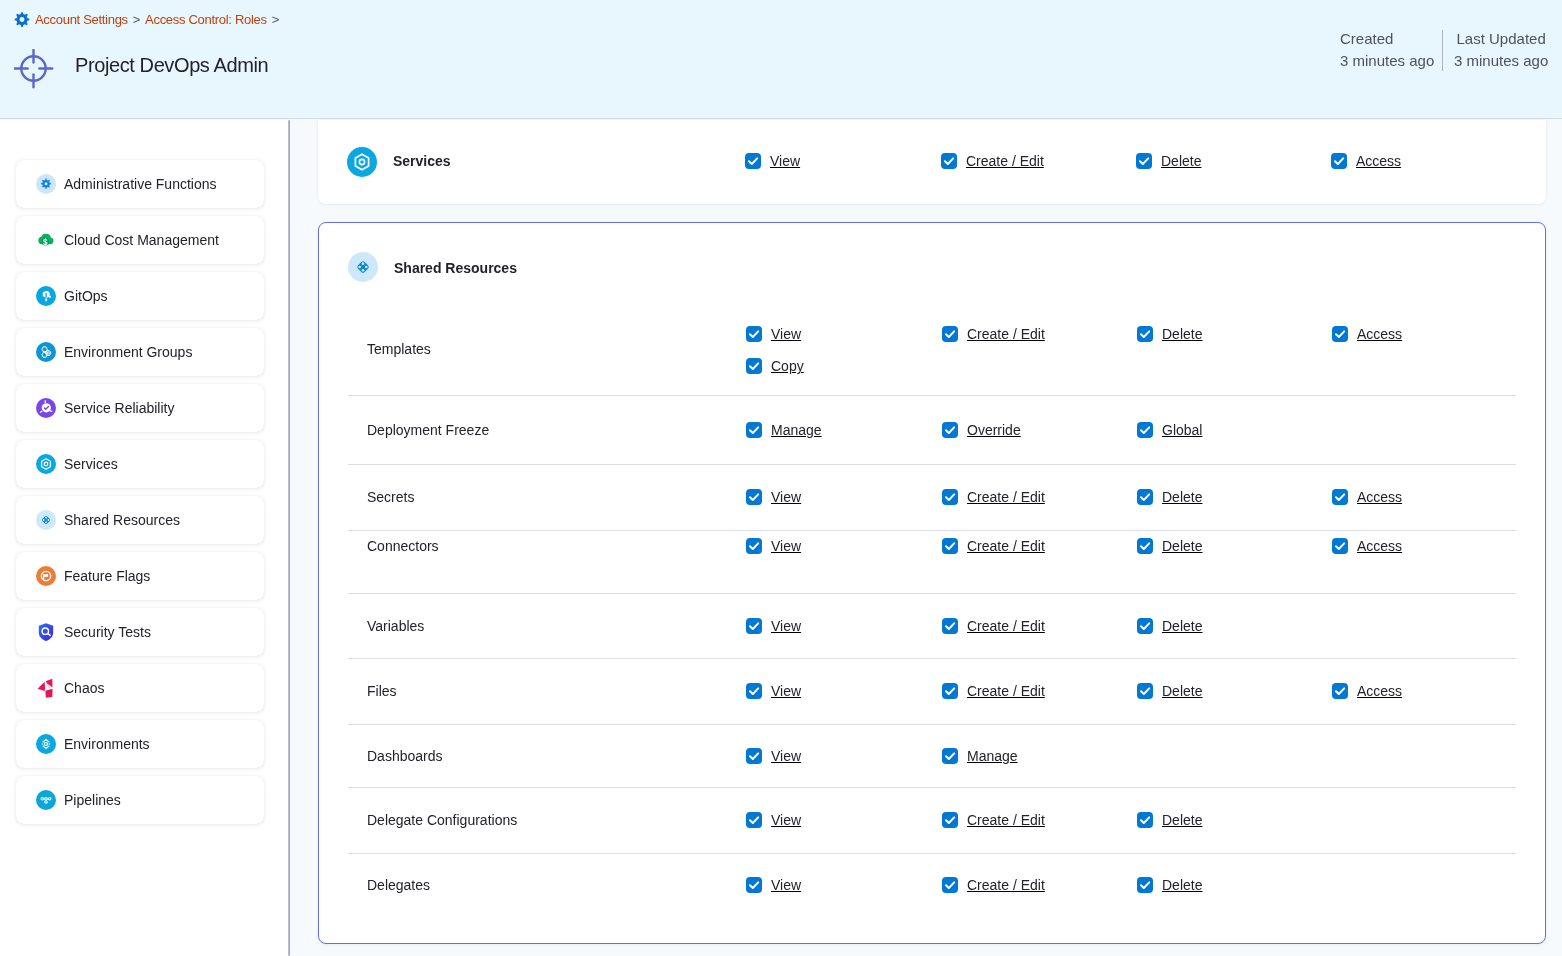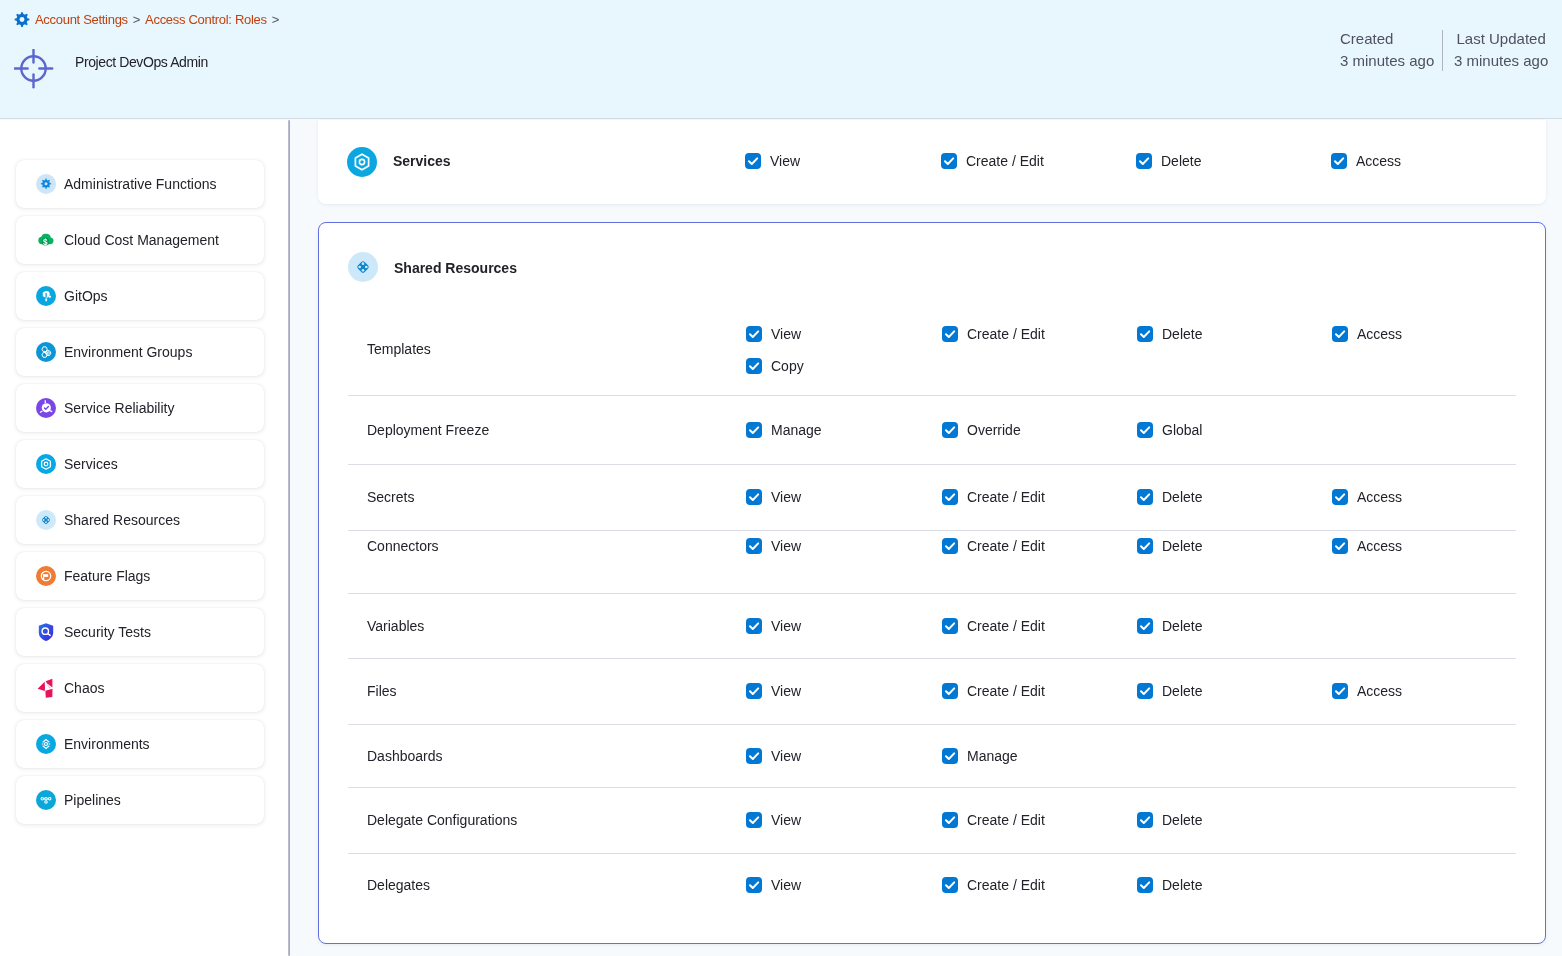--- a/index.html
+++ b/index.html
@@ -5,21 +5,21 @@
 * { margin:0; padding:0; box-sizing:border-box; }
 html,body { width:1562px; height:956px; overflow:hidden; }
 body { font-family:"Liberation Sans", sans-serif; position:relative; background:#f7fafd; }
 .abs { position:absolute; }
 
 
 .topbar { position:absolute; left:0; top:0; width:1562px; height:119px; background:#e8f6fd; border-bottom:1px solid #d2dbe3; }
 .crumb { position:absolute; left:35px; top:12px; font-size:13px; font-weight:500; color:#0c6fc4; line-height:16px; letter-spacing:-0.3px; }
 .crumb a { color:#c2410c; text-decoration:none; }
 .crumb .sep { color:#4e5564; font-weight:400; padding:0 5px; font-size:13px; }
-.title { position:absolute; left:75px; top:54px; font-size:14px; color:#22222a; font-weight:500; letter-spacing:-0.4px; }
+.title { position:absolute; left:75px; top:54px; font-size:20px; color:#22222a; font-weight:500; letter-spacing:-0.4px; }
 .meta { position:absolute; top:28px; font-size:15px; color:#4f5162; line-height:22px; }
 .meta .lbl { color:#4f5162; }
 .metadiv { position:absolute; left:1442px; top:30px; width:1px; height:41px; background:#aeb4c2; }
 
 
 .sidebar { position:absolute; left:0; top:120px; width:290px; height:836px; background:#ffffff; }
 .sidebar::after { content:''; position:absolute; right:0; top:0; width:2px; height:100%; background:linear-gradient(to right,#c4c6d4,#9b9eb5); border-radius:1px; }
 .scard { position:absolute; left:16px; width:248px; height:48px; background:#fff; border-radius:8px; box-shadow:0 0 1px rgba(40,41,61,0.14), 0 1px 4px rgba(96,97,112,0.14); }
 .scard .ic { position:absolute; left:20px; top:14px; width:20px; height:20px; }
 .scard .lb { position:absolute; left:48px; top:0; height:48px; line-height:48px; font-size:14px; font-weight:500; color:#22222a; white-space:nowrap; }
@@ -27,21 +27,21 @@
 
 .main { position:absolute; left:290px; top:120px; width:1272px; height:836px; background:#f7fafd; }
 .card1 { position:absolute; left:28px; top:0px; width:1228px; height:84px; background:#fff; border-radius:0 0 8px 8px; box-shadow:0 1px 3px rgba(96,97,112,0.12); }
 .card2 { position:absolute; left:28px; top:102px; width:1228px; height:722px; background:#fff; border:1px solid #6370e2; border-radius:8px; box-shadow:0 1px 3px rgba(96,97,112,0.10); }
 .bigic { position:absolute; left:29px; width:30px; height:30px; }
 .cardtitle { position:absolute; left:75px; font-size:14px; font-weight:700; color:#22222a; }
 
 .row { position:absolute; left:0; width:1226px; }
 .rowline { position:absolute; left:29px; width:1168px; height:1px; background:#dcdde6; }
 .rlabel { position:absolute; left:48px; font-size:14px; color:#22222a; transform:translateY(-50%); }
-.chk { position:absolute; transform:translateY(-50%); display:flex; align-items:flex-start; }
+.chk { position:absolute; transform:translateY(-50%); display:flex; align-items:flex-start;text-decoration:underline; }
 .box { width:16px; height:16px; background:#0278d5; border-radius:4px; flex:none; }
 .clab { margin-left:9px; font-size:14px; color:#22222a; white-space:nowrap; }
 </style>
 </head>
 <body>
 
 <div class="topbar">
   <svg class="abs" style="left:14px; top:12px;" width="16" height="16" viewBox="0 0 17 17">
     <path fill="#0b6fce" d="M8.5 0.5 L10.2 0.5 L10.7 2.6 A6 6 0 0 1 12.4 3.3 L14.3 2.2 L15.5 3.4 L14.4 5.3 A6 6 0 0 1 15.1 7 L17.2 7.5 L17.2 9.2 L15.1 9.7 A6 6 0 0 1 14.4 11.4 L15.5 13.3 L14.3 14.5 L12.4 13.4 A6 6 0 0 1 10.7 14.1 L10.2 16.2 L8.5 16.2 L8 14.1 A6 6 0 0 1 6.3 13.4 L4.4 14.5 L3.2 13.3 L4.3 11.4 A6 6 0 0 1 3.6 9.7 L1.5 9.2 L1.5 7.5 L3.6 7 A6 6 0 0 1 4.3 5.3 L3.2 3.4 L4.4 2.2 L6.3 3.3 A6 6 0 0 1 8 2.6 Z" transform="translate(-0.85,-0.35)"></path>
     <circle cx="8.5" cy="8" r="2.6" fill="#e8f6fd"></circle>

